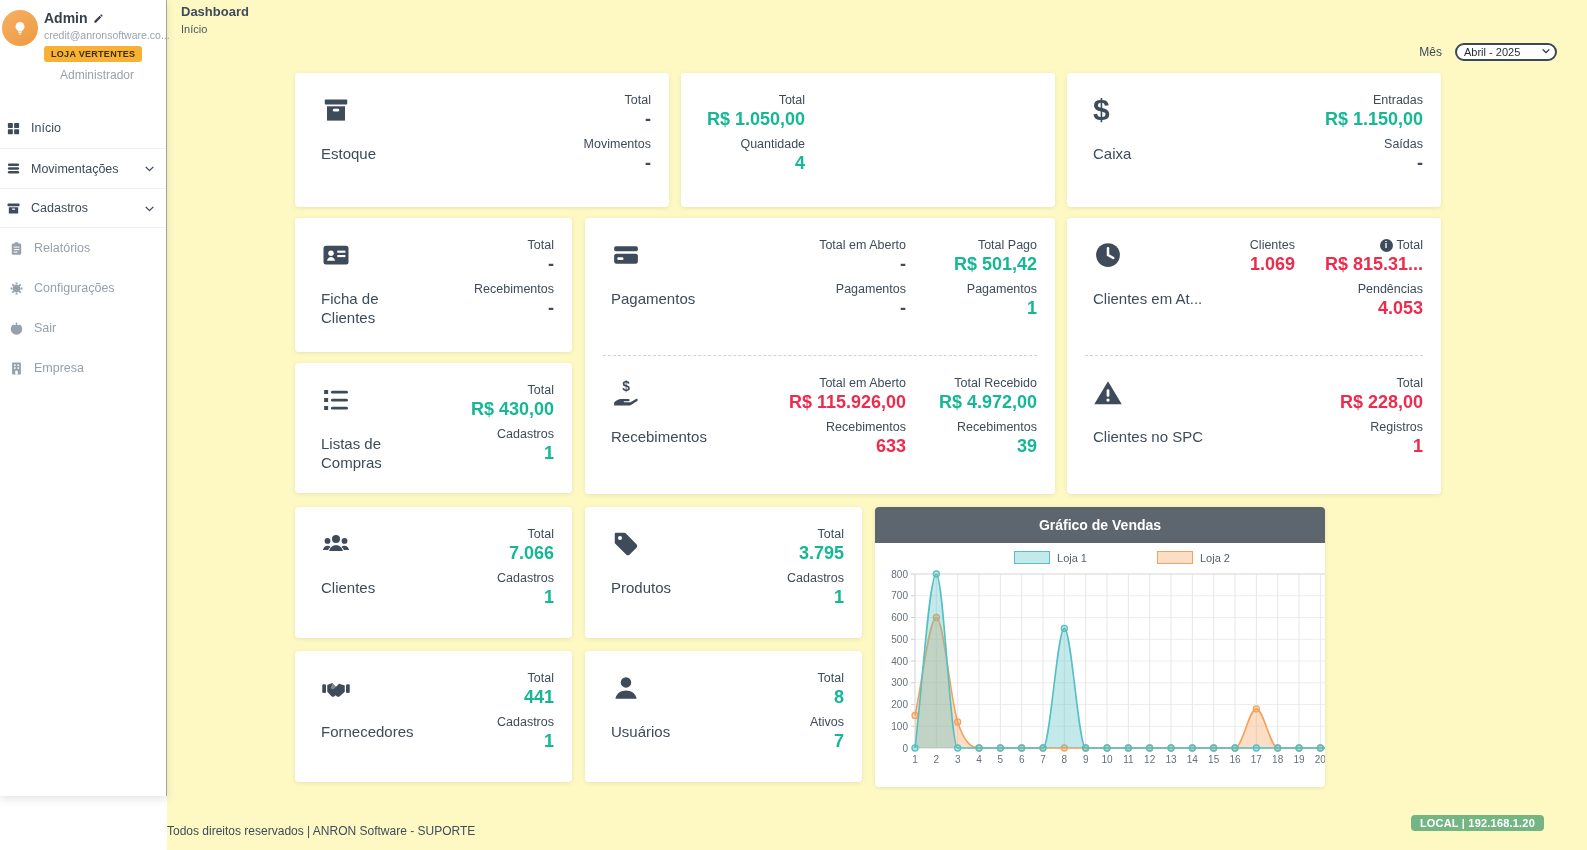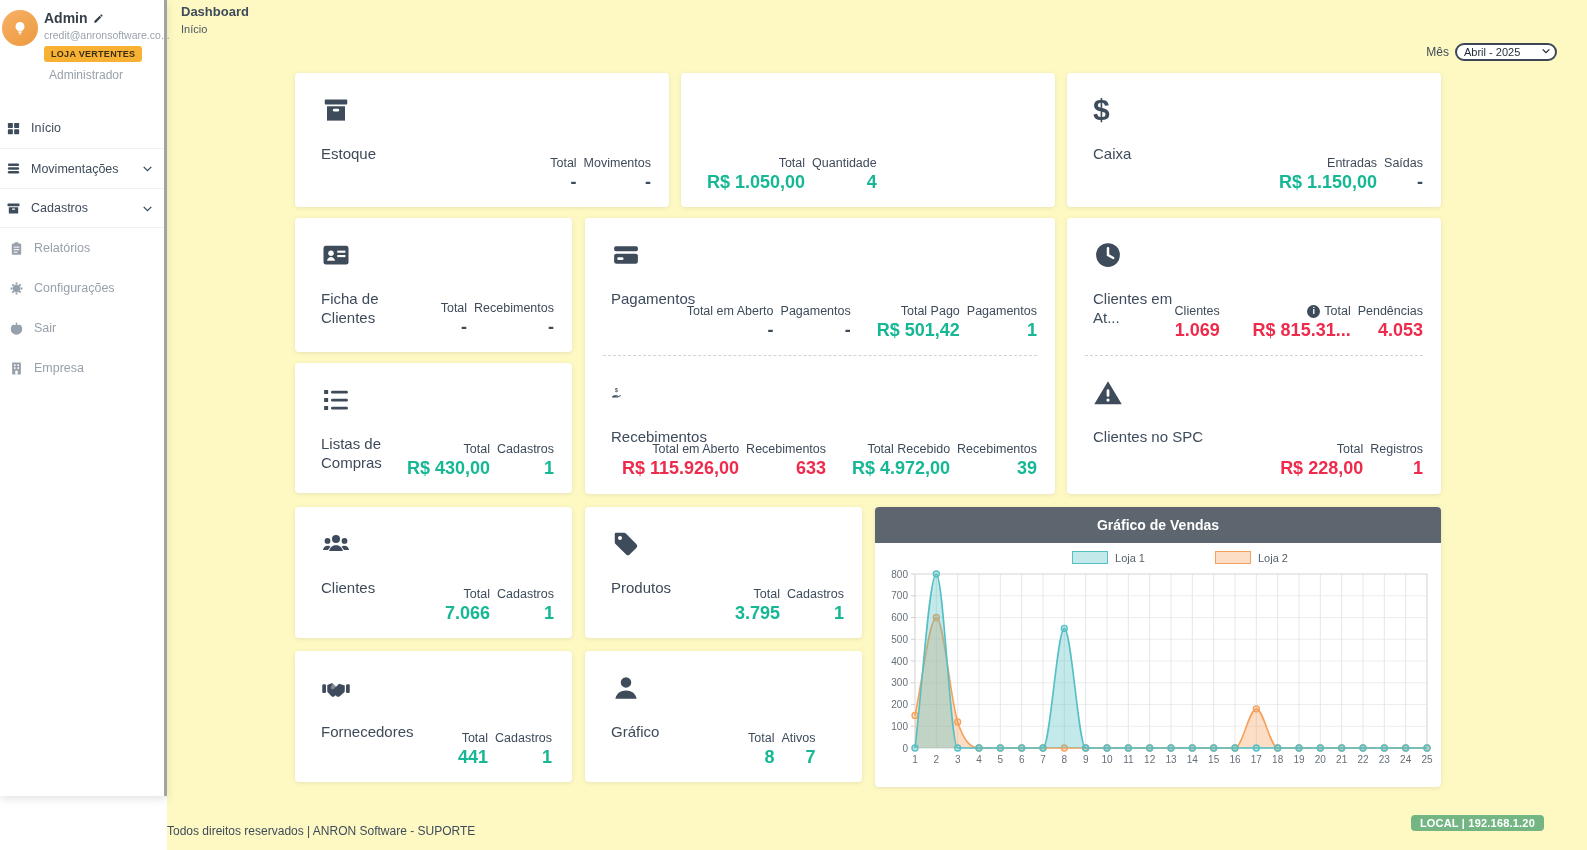--- a/index.html
+++ b/index.html
@@ -7,40 +7,40 @@
   body {
     width:1587px; height:850px; overflow:hidden;
     font-family:"Liberation Sans", sans-serif;
     background:#ffffff; color:#3e4b5b;
   }
   svg { display:block; }
 
   
   .sidebar {
     position:absolute; left:0; top:0; width:167px; height:796px;
-    background:#fff; border-right:3px solid #a3a3a3;
+    background:#fff; border-right:1px solid #a3a3a3;
     box-shadow:0 3px 8px rgba(60,72,88,.15); z-index:5;
   }
   .profile { padding:10px 8px 12px 2px; }
   .profile-row { display:flex; align-items:flex-start; }
   .avatar {
     width:36px; height:36px; border-radius:50%; flex:0 0 36px;
     background:linear-gradient(145deg,#f6b065,#ee9a3f);
     display:flex; align-items:center; justify-content:center;
   }
   .profile-info { margin-left:6px; min-width:0; }
   .profile-name { font-size:14px; font-weight:bold; color:#36404a; display:flex; align-items:center; gap:5px; }
   .edit-icon svg { width:11px; height:11px; fill:#36404a; }
   .profile-email { font-size:10.5px; color:#9aa3ad; margin-top:3px; white-space:nowrap; }
   .store-badge {
     display:inline-block; margin-top:5px; padding:3px 7px;
     background:#f8b133; color:#3a2f12; font-size:9px; font-weight:bold;
     border-radius:3px; letter-spacing:.3px;
   }
-  .profile-role { font-size:12px; color:#98a1ab; margin-top:6px; margin-left:5px; }
+  .profile-role { font-size:12px; color:#98a1ab; margin-top:6px; margin-left:16px; }
   .nav { margin-top:14px; }
   .nav-item {
     display:flex; align-items:center; gap:10px;
     height:40px; padding:0 10px 0 6px; cursor:pointer;
     font-size:12.5px; color:#3e4b5b;
   }
   .nav-item .nv-icon svg { width:15px; height:15px; fill:#3e4b5b; }
   .nav-item.muted { color:#97a1ab; padding-left:9px; }
   .nav-item.muted .nv-icon svg { fill:#97a1ab; }
   .nav-item.boxed { border-top:1px solid #eef1f4; }
@@ -49,21 +49,21 @@
   .chev svg { width:13px; height:13px; stroke:#3e4b5b; fill:none; }
 
   
   .main {
     position:absolute; left:167px; top:0; width:1420px; height:850px;
     background:#fef9c3;
   }
   .crumbs { position:absolute; left:14px; top:4px; }
   .crumb-title { font-size:13px; font-weight:bold; color:#3e4b5b; }
   .crumb-sub { font-size:11px; color:#4a5navy664; color:#4a5664; margin-top:4px; }
-  .month-box { position:absolute; right:30px; top:42px; display:flex; align-items:center; gap:6px; }
+  .month-box { position:absolute; right:30px; top:42px; display:flex; align-items:center; gap:13px; }
   .month-label { font-size:12px; color:#3e4b5b; }
   .select-wrap { position:relative; }
   .month-select {
     -webkit-appearance:none; appearance:none;
     width:102px; height:18px; font-size:11px; color:#1f2a36;
     border:2px solid #3b4754; border-radius:10px; background:#fff;
     padding:0 20px 0 7px; font-family:"Liberation Sans",sans-serif;
   }
   .select-wrap .sel-chev { position:absolute; right:6px; top:4px; pointer-events:none; }
   .select-wrap .sel-chev svg { width:10px; height:10px; stroke:#1f2a36; stroke-width:3; fill:none; }
@@ -73,21 +73,21 @@
   .card {
     position:absolute; background:#fff; border-radius:4px;
     box-shadow:0 1px 4px rgba(62,75,91,.13); cursor:pointer;
   }
   .card-body { display:flex; padding:20px 18px 14px 26px; height:100%; }
   .cb-left { display:flex; flex-direction:column; justify-content:flex-start; flex:1; min-width:0; }
   .cb-left .c-icon { height:34px; display:flex; align-items:center; }
   .c-icon svg { width:30px; height:30px; fill:#3e4b5b; }
   .c-icon.dollar { font-size:30px; font-weight:bold; color:#3e4b5b; line-height:1; }
   .c-title { margin-top:18px; font-size:15px; color:#3e4b5b; line-height:1.25; }
-  .stat-col { display:flex; flex-direction:row; align-items:flex-end; gap:7px; min-width:96px; }
+  .stat-col { display:flex; flex-direction:column; align-items:flex-end; gap:7px; min-width:96px; }
   .stat { text-align:right; }
   .stat-label { font-size:12.5px; color:#3e4b5b; display:flex; justify-content:flex-end; align-items:center; gap:4px; }
   .stat-value { font-size:18px; font-weight:bold; margin-top:2px; line-height:1.15; }
   .v-dark { color:#3e4b5b; }
   .v-teal { color:#16b794; }
   .v-red  { color:#ee2b4c; }
   .dashed-divider { border-top:1px dashed #cfd4da; margin:0 18px; }
   .section { height:137px; }
   .info-icon {
     display:inline-flex; width:13px; height:13px; border-radius:50%;
@@ -586,36 +586,36 @@
 
     <div class="card" style="left:290px;top:578px;width:277px;height:131px">
       <div class="card-body">
         <div class="cb-left">
           <span class="c-icon">
             <svg viewBox="0 0 24 24">
                 <circle cx="12" cy="7.5" r="4.2"></circle>
                 <path d="M3.5 20.5c.9-4.4 4.2-6.6 8.5-6.6s7.6 2.2 8.5 6.6z"></path>
               </svg>
           </span>
-          <div class="c-title">Gráfico</div>
+          <div class="c-title">Usuários</div>
         </div>
         <div class="stat-col">
           <div class="stat">
             <div class="stat-label">Total</div>
             <div class="stat-value v-teal">8</div>
           </div>
           <div class="stat">
             <div class="stat-label">Ativos</div>
             <div class="stat-value v-teal">7</div>
           </div>
         </div>
       </div>
     </div>
 
-    <div class="chart-card" style="left:580px;top:434px;width:566px;height:280px">
+    <div class="chart-card" style="left:580px;top:434px;width:450px;height:280px">
       <div class="chart-header">Gráfico de Vendas</div>
       <div class="chart-legend" id="chart-legend">
           <div class="legend-item">
             <span class="legend-swatch" style="background: rgba(84, 191, 196, 0.35); border-color: rgb(84, 191, 196);"></span>
             <span>Loja 1</span>
           </div>
           <div class="legend-item">
             <span class="legend-swatch" style="background: rgba(245, 161, 92, 0.35); border-color: rgb(245, 161, 92);"></span>
             <span>Loja 2</span>
           </div>

